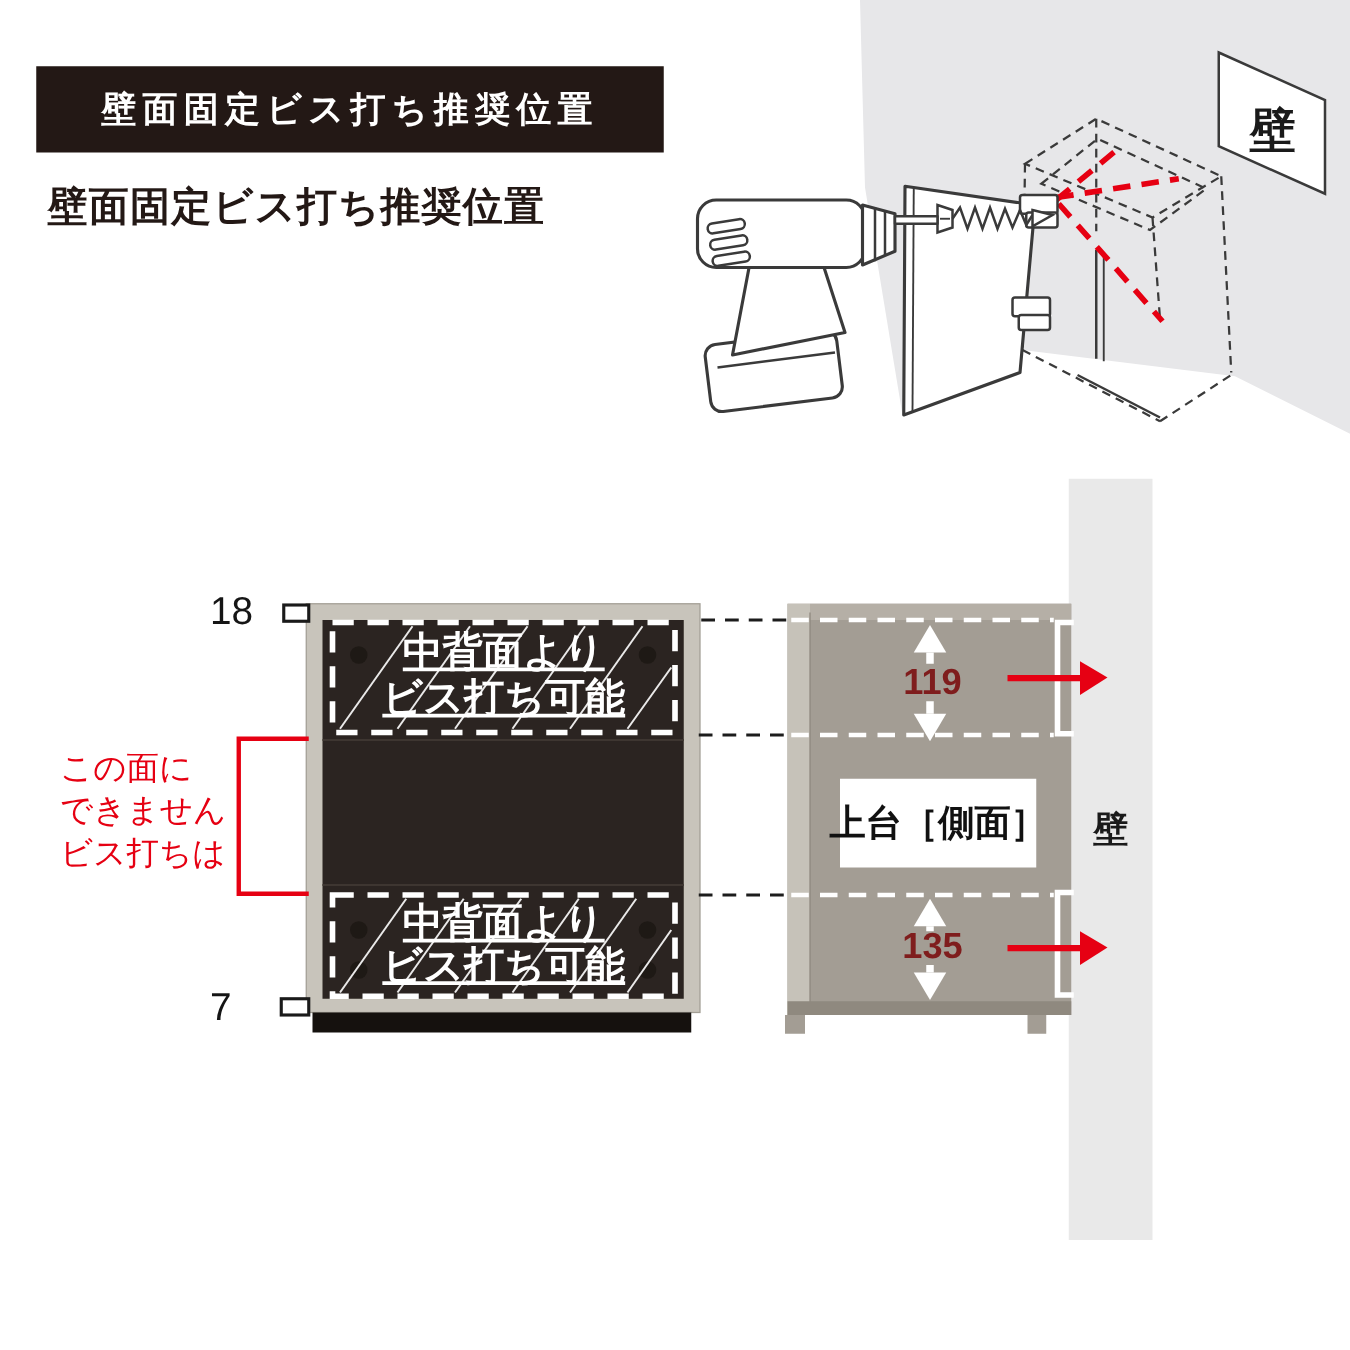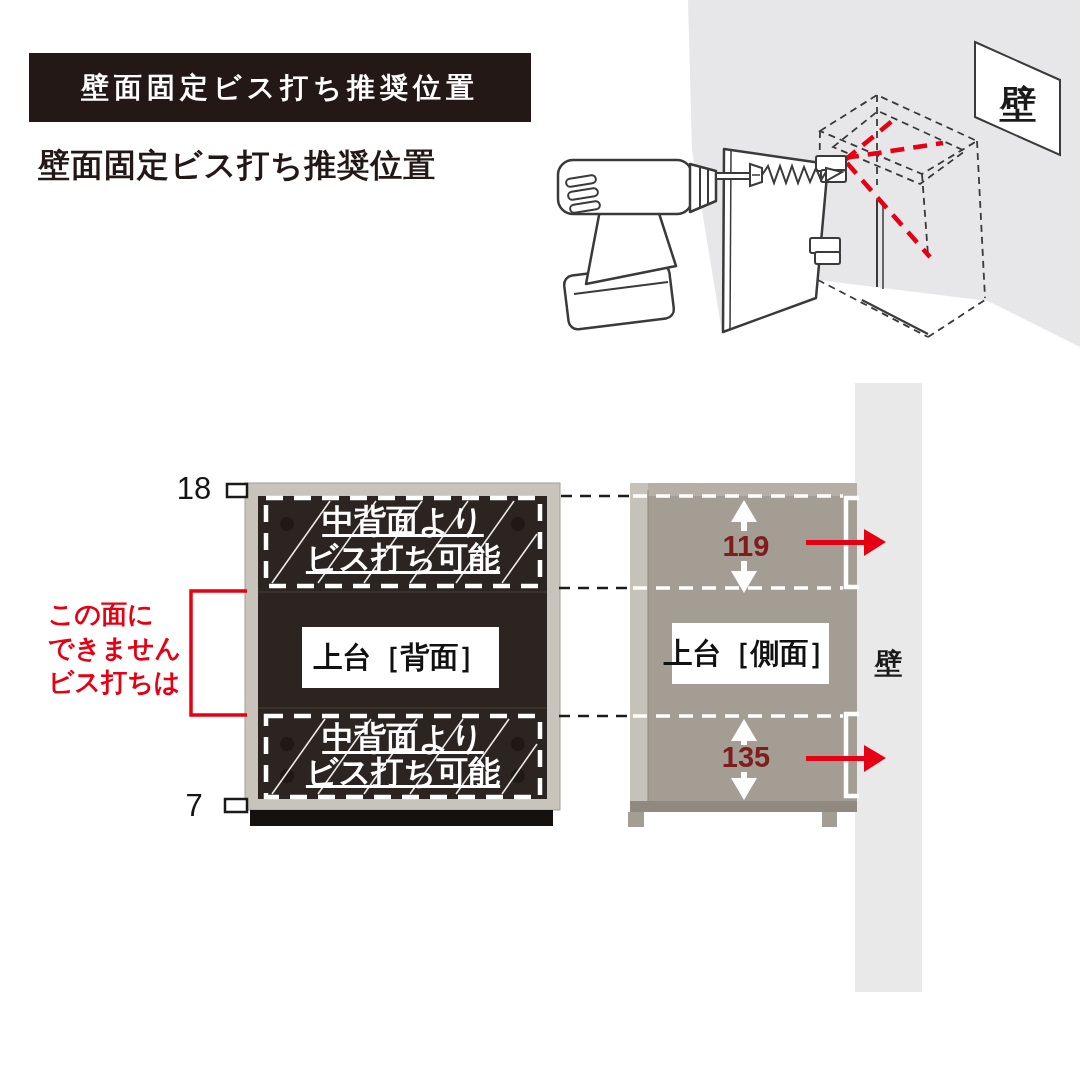--- a/index.html
+++ b/index.html
@@ -8,22 +8,22 @@
     font-family:"Liberation Sans",sans-serif;color:#231815;
   }
   .abs{position:absolute;}
   .art{position:absolute;left:0;top:0;width:1080px;height:1080px;}
   .banner{
     left:29px;top:53px;width:502px;height:69px;background:#231815;color:#fff;
     font-size:28px;font-weight:700;letter-spacing:5px;
     display:flex;align-items:center;justify-content:center;white-space:nowrap;
   }
   .intro{left:38px;top:144px;font-size:32px;font-weight:700;line-height:42px;letter-spacing:1px;color:#231815;white-space:nowrap;}
-  .warning{left:48px;top:597px;font-size:26px;font-weight:700;line-height:34px;color:#e60012;white-space:nowrap;}
-  .thick{font-size:31px;font-weight:500;color:#151515;width:52px;text-align:center;}
+  .warning{left:48px;top:597px;font-size:26px;font-weight:400;line-height:34px;color:#e60012;white-space:nowrap;}
+  .thick{font-size:31px;font-weight:500;color:#151515;width:52px;text-align:left;}
   .zone-text{left:266px;width:274px;text-align:center;color:#fff;font-weight:700;font-size:32px;line-height:37px;white-space:nowrap;text-decoration:underline;}
   .panel-label{
     background:#fff;display:flex;align-items:center;justify-content:center;
     font-size:29px;font-weight:700;color:#111;white-space:nowrap;
   }
   .dim{left:714px;width:64px;text-align:center;color:#7f1d1d;font-weight:700;font-size:29px;}
   .wall-word{font-weight:700;color:#1a1a1a;text-align:center;}
 </style>
 </head>
 <body>
@@ -198,21 +198,20 @@
 
   <div class="abs zone-text" style="top:503px;">
     <div>中背面より</div>
     <div>ビス打ち可能</div>
   </div>
   <div class="abs zone-text" style="top:721px;line-height:34px;">
     <div>中背面より</div>
     <div>ビス打ち可能</div>
   </div>
 
-  <div class="abs panel-label" style="left:302px;top:627px;width:197px;height:61px;">上台［背面］</div>
-  <div class="abs panel-label" style="left:672px;top:623px;width:157px;height:61px;text-align:right;">上台［側面］</div>
+  <div class="abs panel-label" style="left:672px;top:623px;width:157px;height:71px;text-align:right;">上台［側面］</div>
 
   <div class="abs dim" style="top:530px;">119</div>
   <div class="abs dim" style="top:741px;">135</div>
 
   <div class="abs wall-word" style="left:855px;top:645px;width:67px;font-size:28px;">壁</div>
 
 </div>
 
 </body></html>

